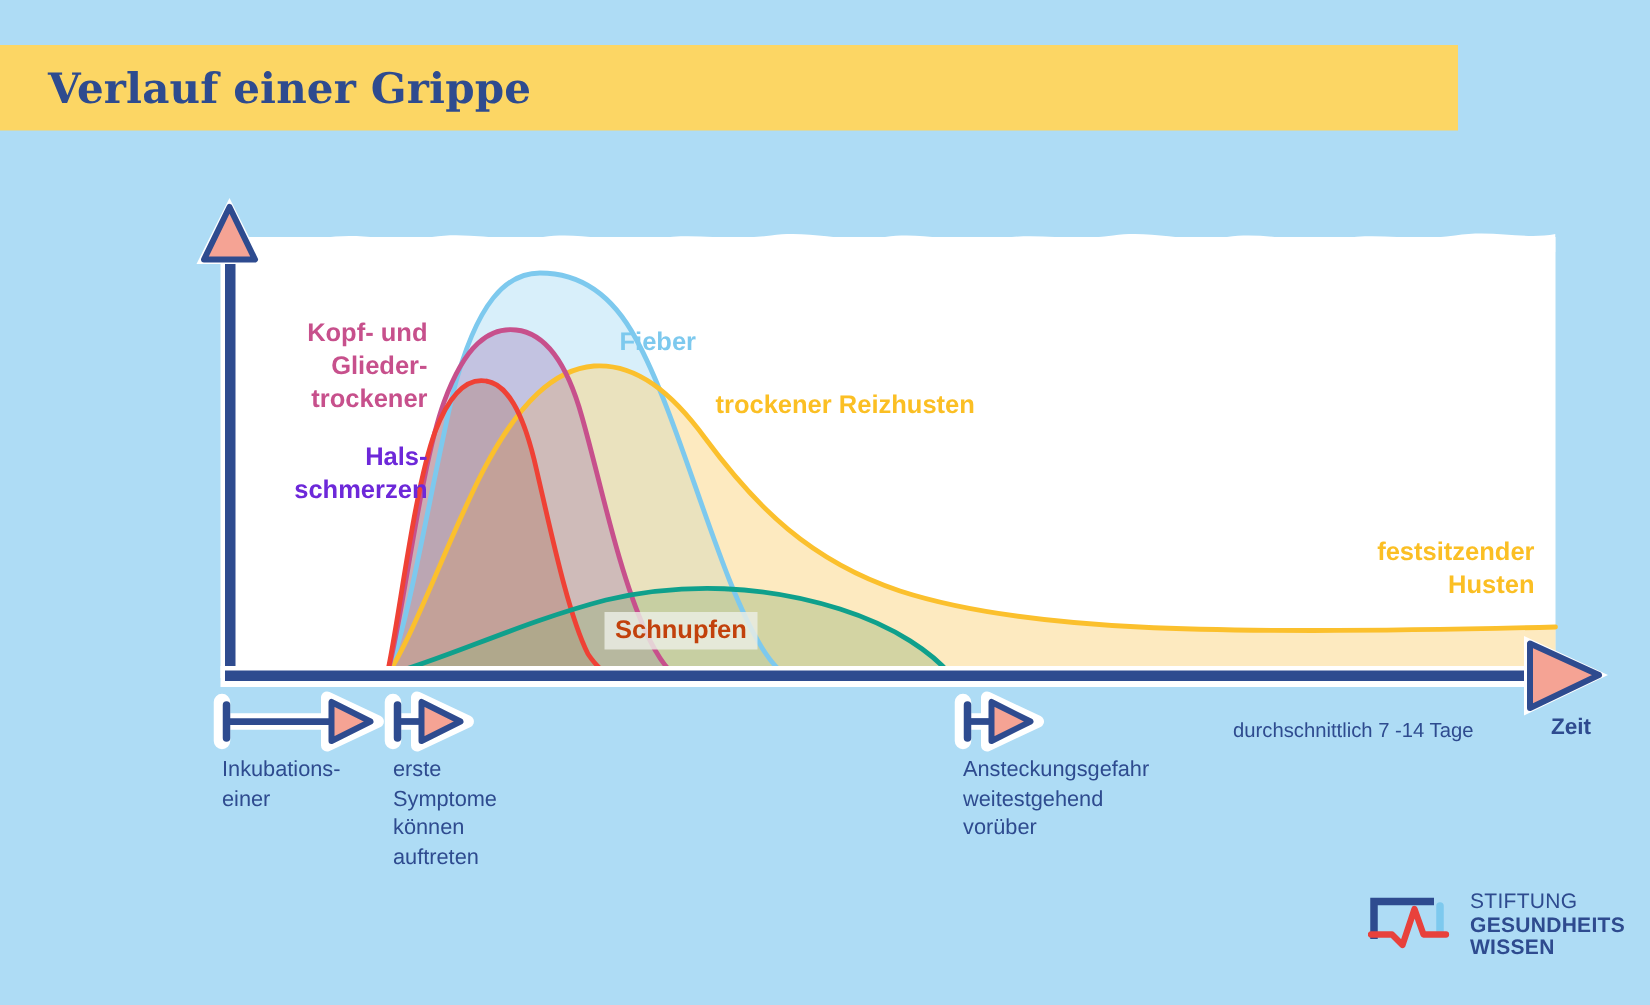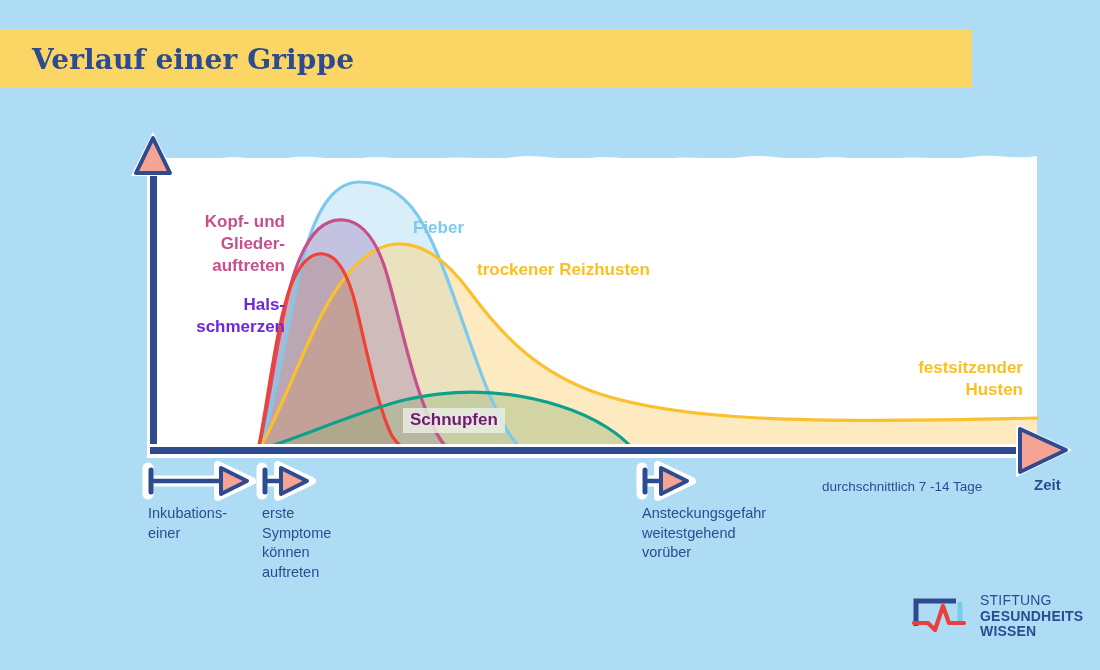--- a/index.html
+++ b/index.html
@@ -57,21 +57,21 @@
   }
 
   
   .curve-label{position:absolute;font-weight:bold;line-height:1.2;white-space:pre-line;}
   .lbl-kopf{left:175px;top:211px;width:110px;text-align:right;color:#C7508C;font-size:17px;line-height:1.28;}
   .lbl-hals{left:165px;top:294px;width:120px;text-align:right;color:#6d28d9;font-size:17px;line-height:1.28;}
   .lbl-fieber{left:413px;top:186px;color:#7DC9EE;font-size:17px;margin-top:32px;}
   .lbl-reiz{left:477px;top:260px;color:#FBBF24;font-size:17px;}
   .lbl-fest{left:888px;top:357px;width:135px;text-align:right;color:#FBBF24;font-size:17px;line-height:1.28;}
   .lbl-schnupfen{
-    left:403px;top:408px;color:#701a75;font-size:17px;
+    left:403px;top:408px;color:#c2410c;font-size:17px;
     background:rgba(236,238,229,0.82);padding:2px 7px 3px 7px;text-align:center;
   }
 
   
   .marker{position:absolute;}
   .marker .caption{
     position:absolute;left:0;top:34px;
     color:#2E4B8F;font-size:14.5px;line-height:1.35;white-space:pre-line;
   }
 
@@ -194,21 +194,21 @@
       </g>
 
     </svg>
   </div>
 
   <div class="axis-label-x">Zeit</div>
   <div class="avg-note">durchschnittlich 7 -14 Tage</div>
 
   <div class="curve-label lbl-kopf">Kopf- und
 Glieder-
-auftreten</div>
+trockener</div>
   <div class="curve-label lbl-hals">Hals-
 schmerzen</div>
   <div class="curve-label lbl-fieber">Fieber</div>
   <div class="curve-label lbl-fest">festsitzender
 Husten</div>
   <div class="curve-label lbl-reiz">trockener Reizhusten</div>
   <div class="curve-label lbl-schnupfen">Schnupfen</div>
 
   <div class="marker" style="left:148px;top:470px;">
     <div class="caption">Inkubations-

